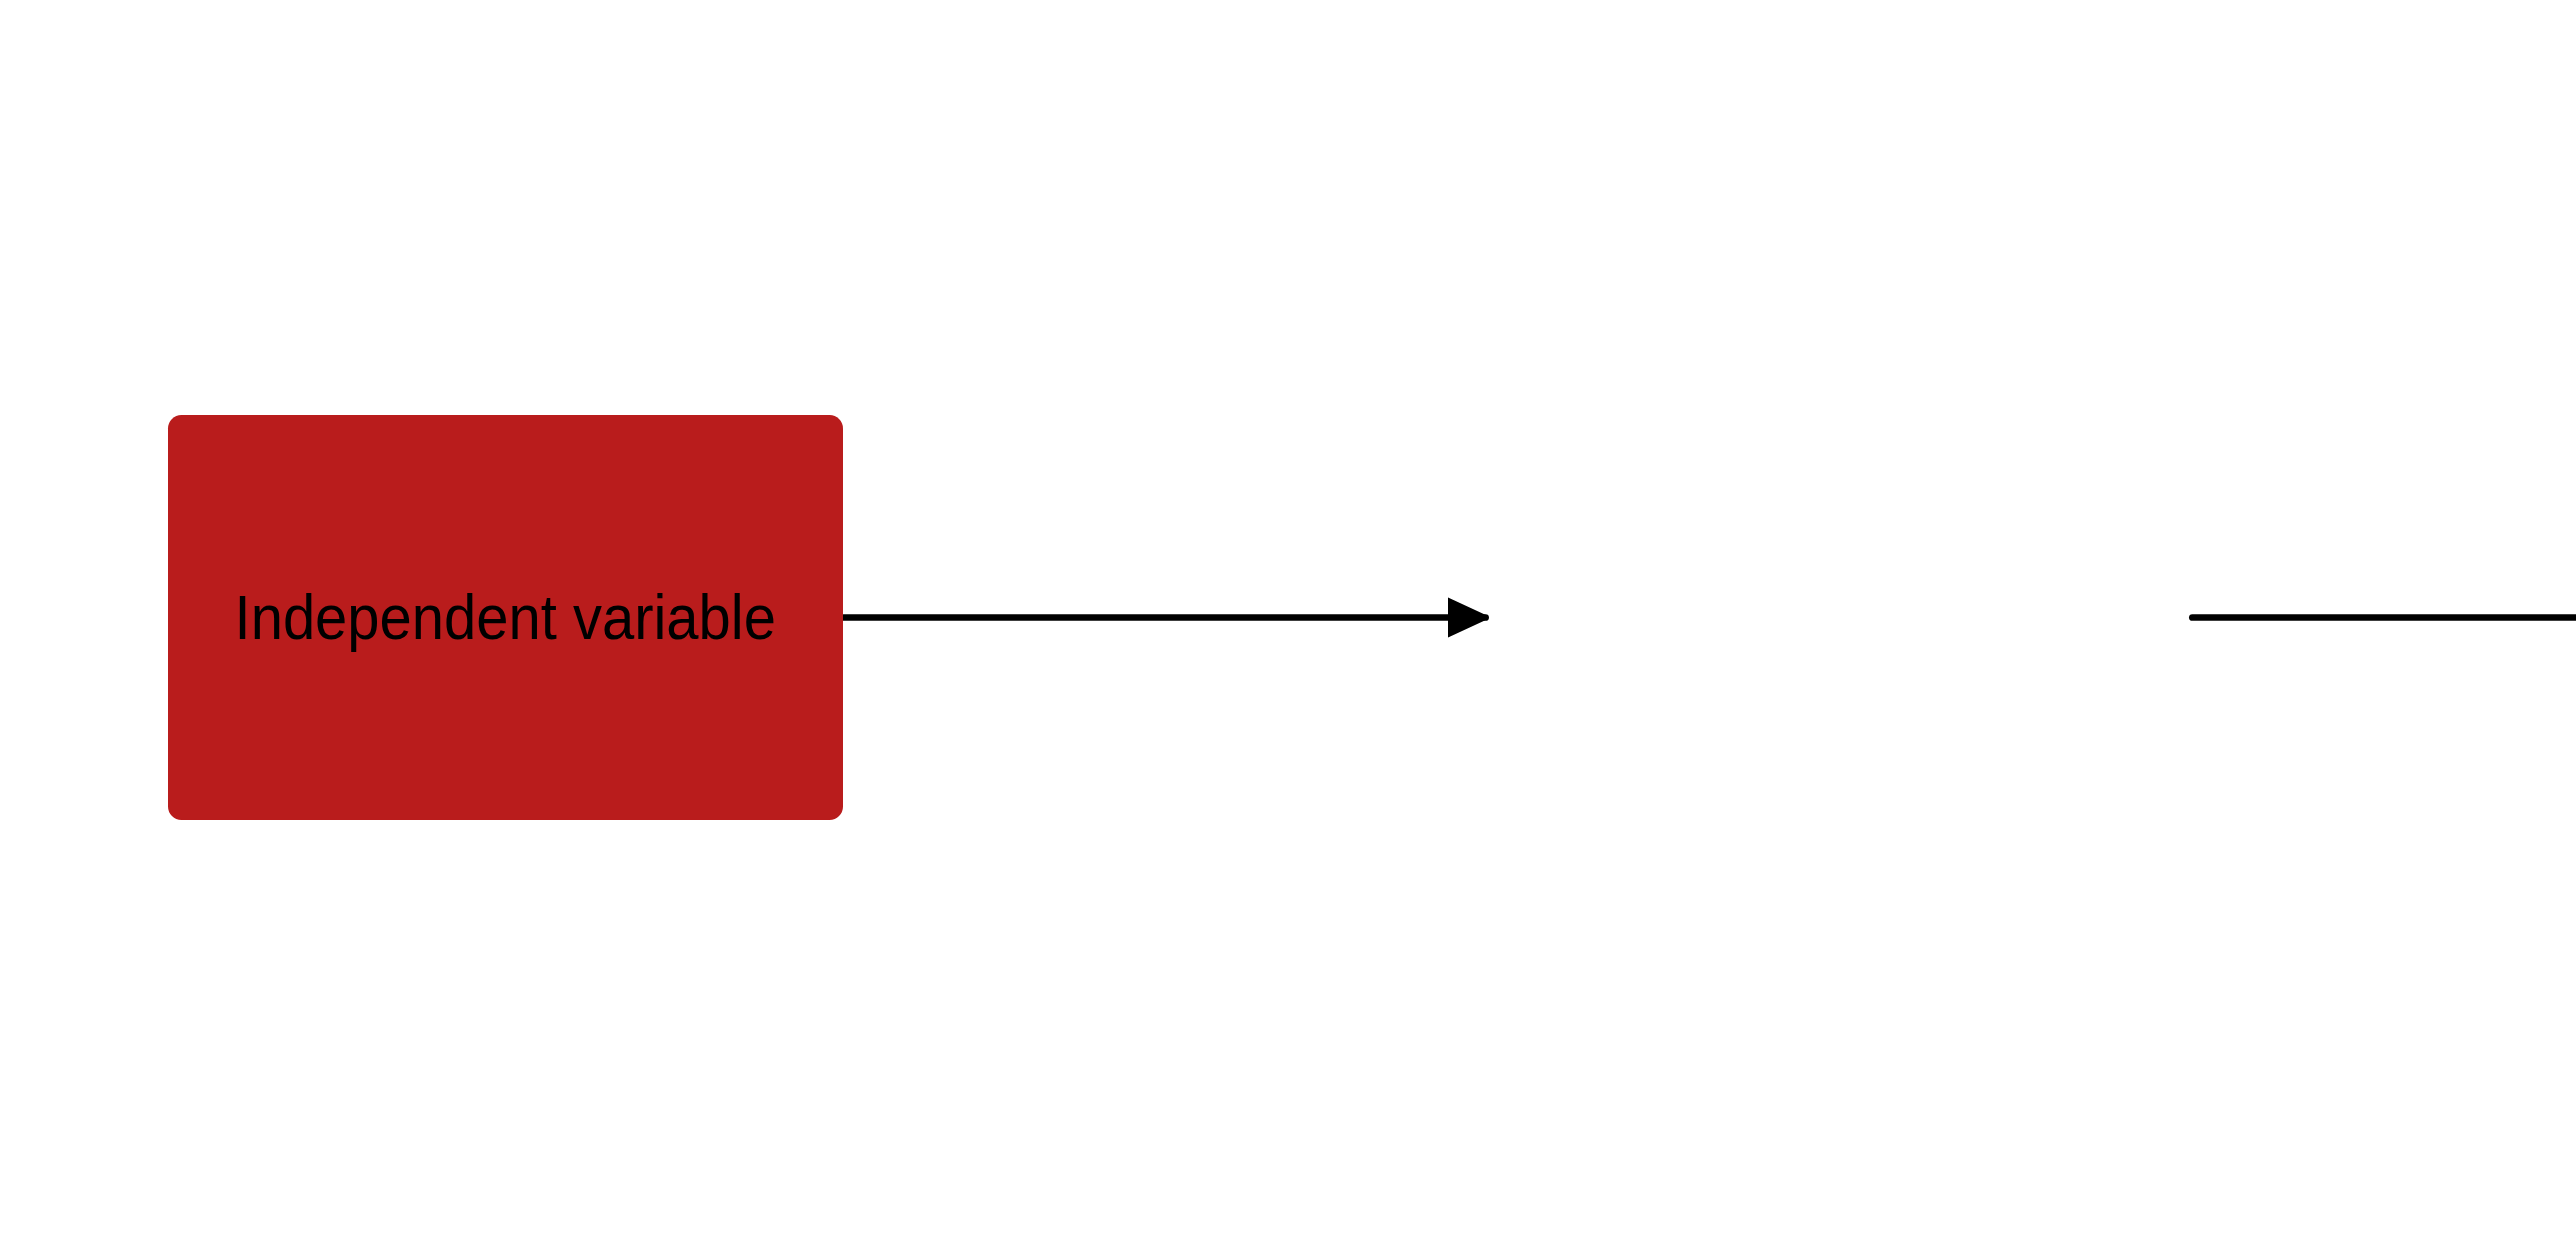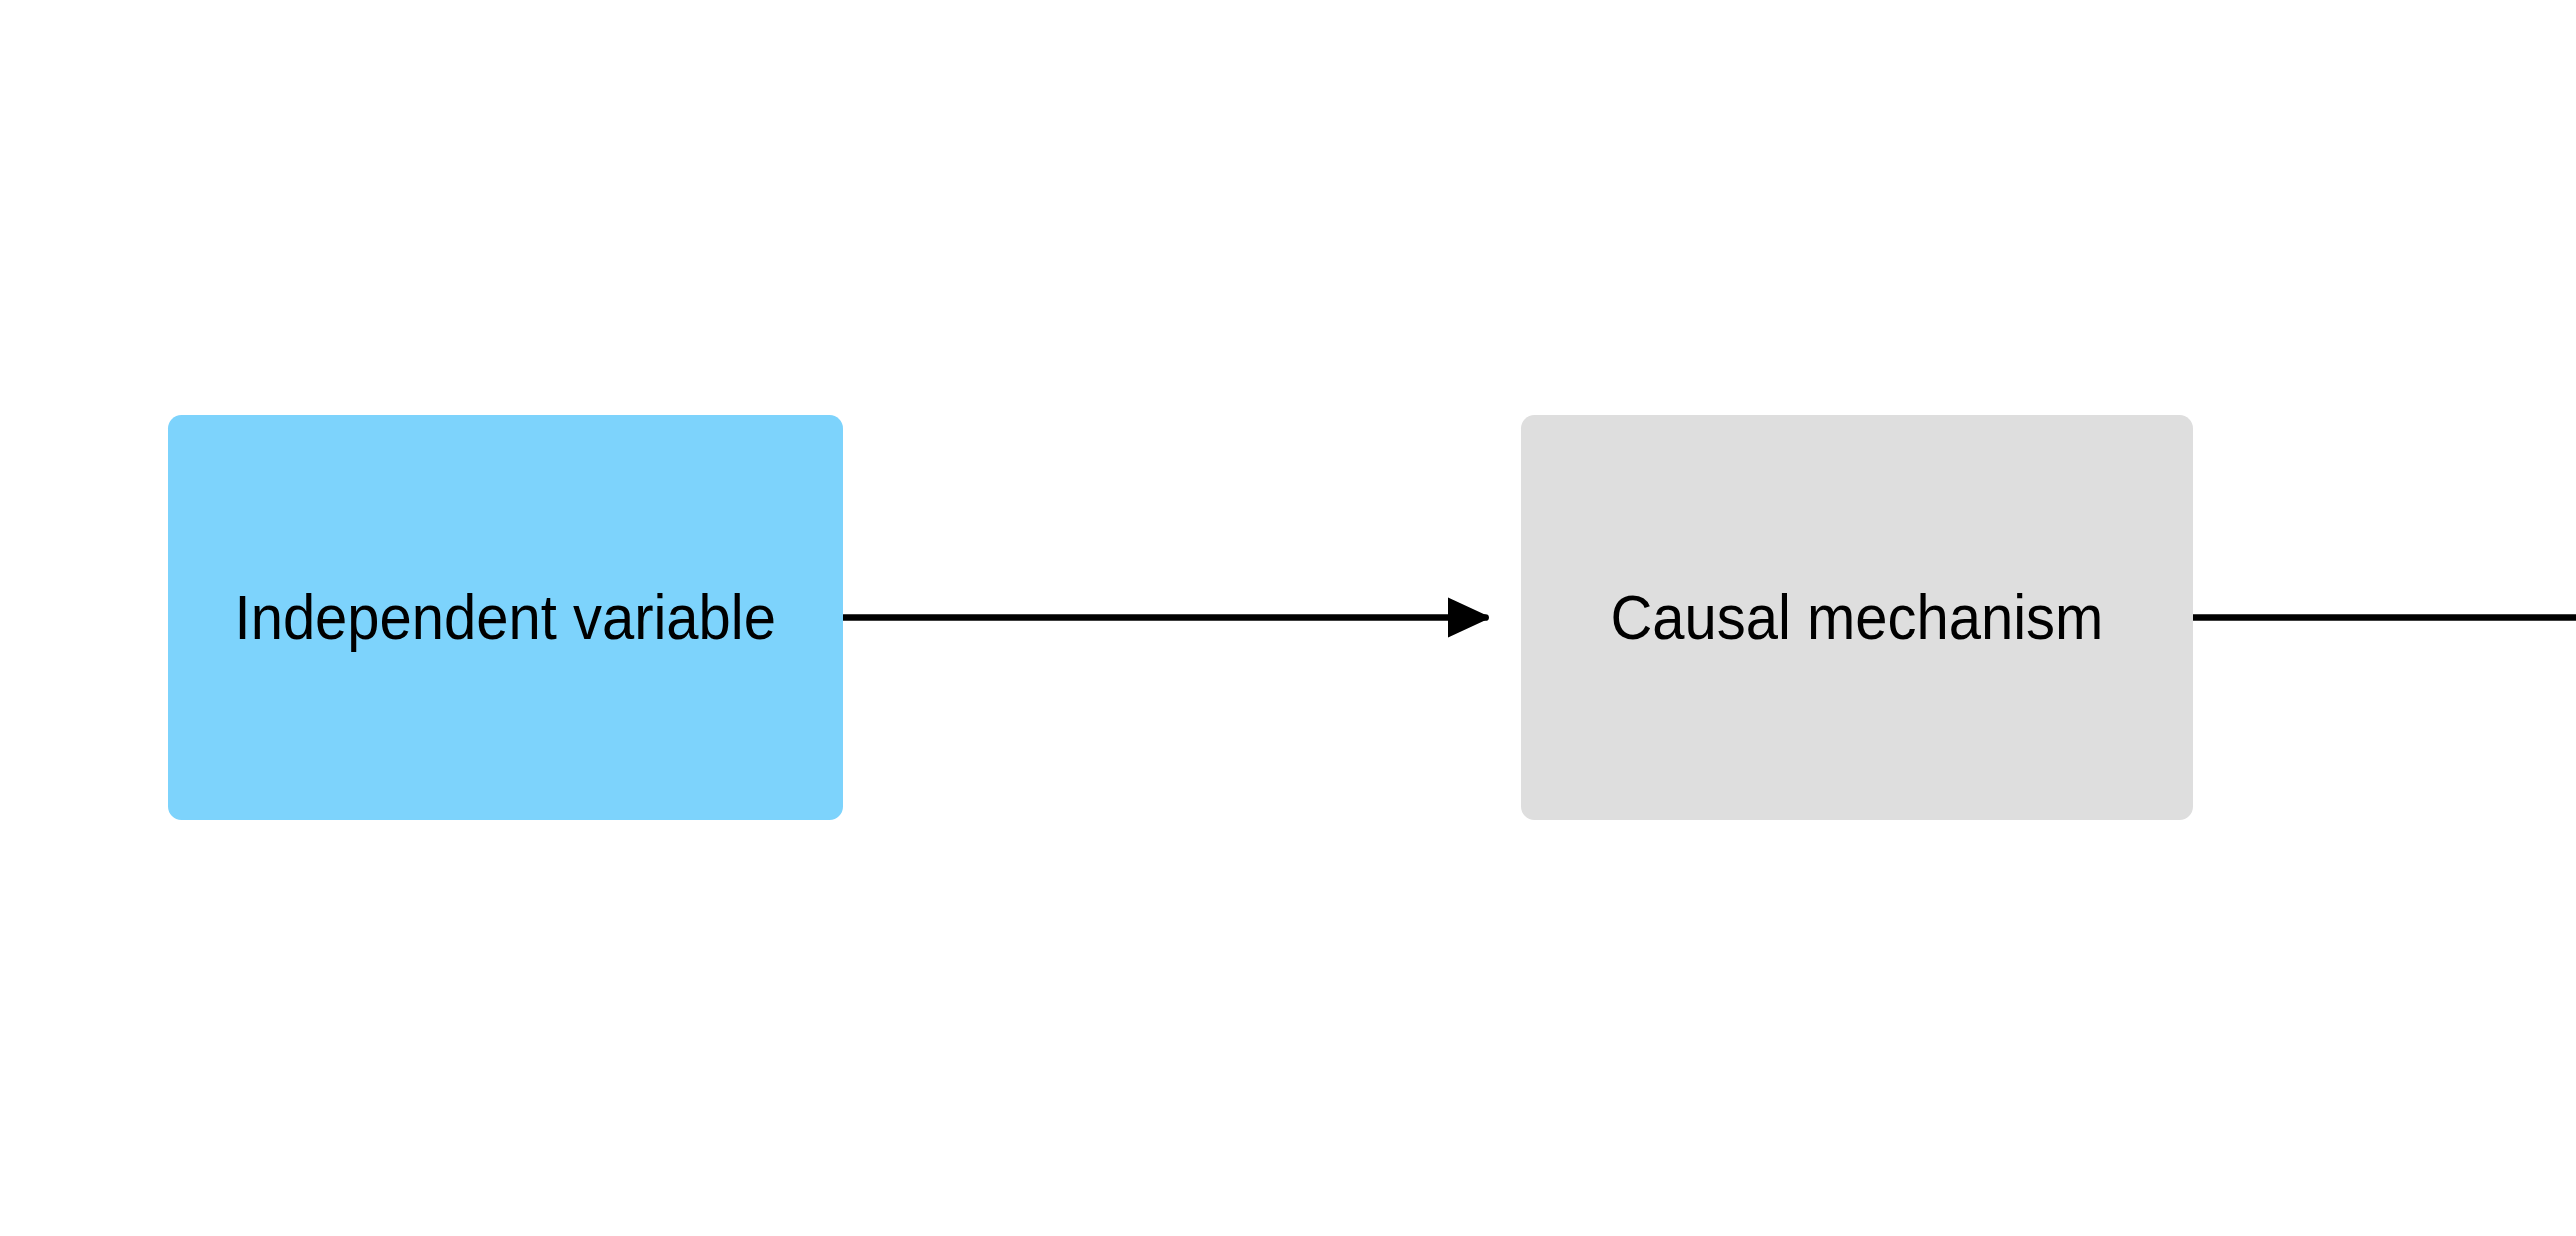--- a/index.html
+++ b/index.html
@@ -69,22 +69,19 @@
 
     <g>
       <line x1="1637" y1="1199" x2="2883.7" y2="1199" stroke="#000000" stroke-width="13" stroke-linecap="round" marker-end="url(#arrowhead-a)"></line>
     </g>
 
     <g>
       <line x1="4256" y1="1199" x2="5501.7" y2="1199" stroke="#000000" stroke-width="13" stroke-linecap="round" marker-end="url(#arrowhead-b)"></line>
     </g>
   </svg>
 
-  <div class="node" id="node-independent" style="left: 168px; top: 415px; width: 675px; height: 405px; background: #7dd3fc;">
+  <div class="node" id="node-independent" style="left: 168px; top: 415px; width: 675px; height: 405px; background: #b91c1c;">
     <span class="node-label">Independent variable</span>
   </div>
 
-  <div class="node" id="node-causal" style="left: 1521px; top: 415px; width: 672px; height: 405px; background: rgb(222, 222, 222);">
-    <span class="node-label">Causal mechanism</span>
-  </div>
 
 </div>
 
 
 </body></html>

